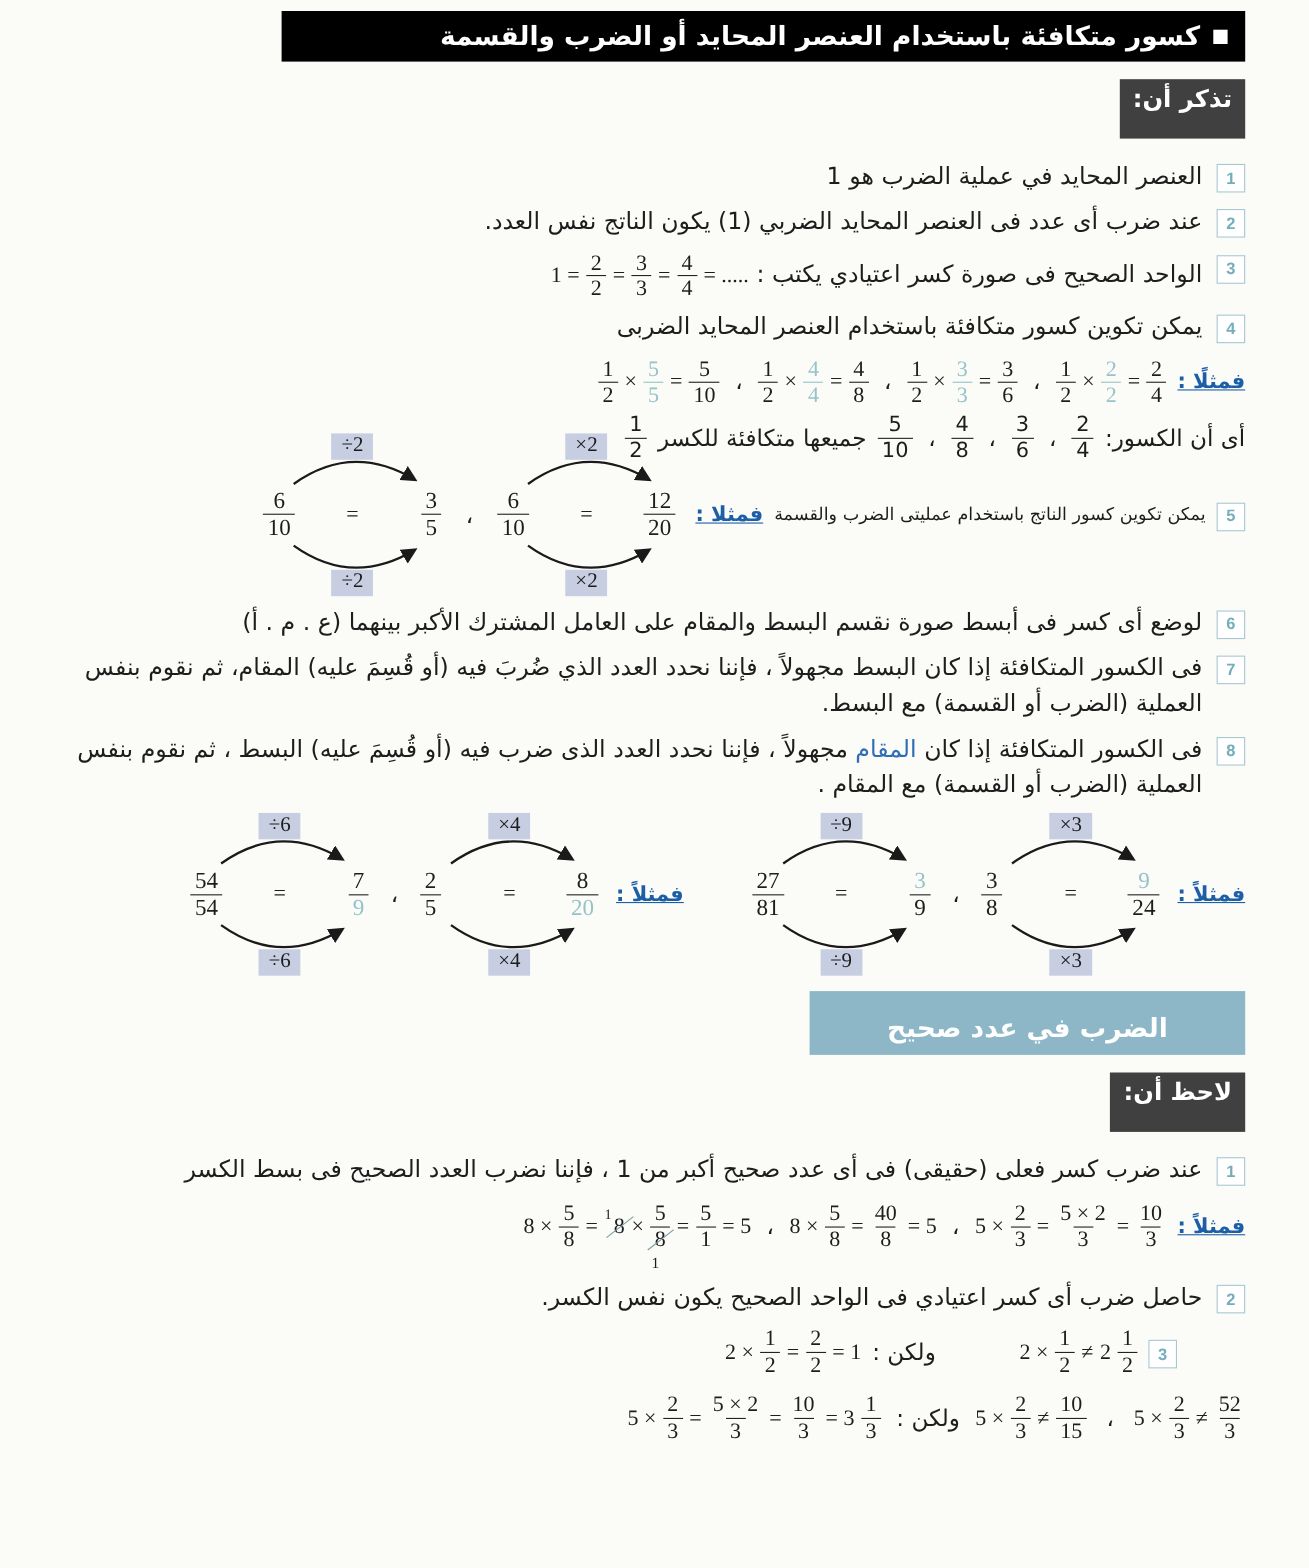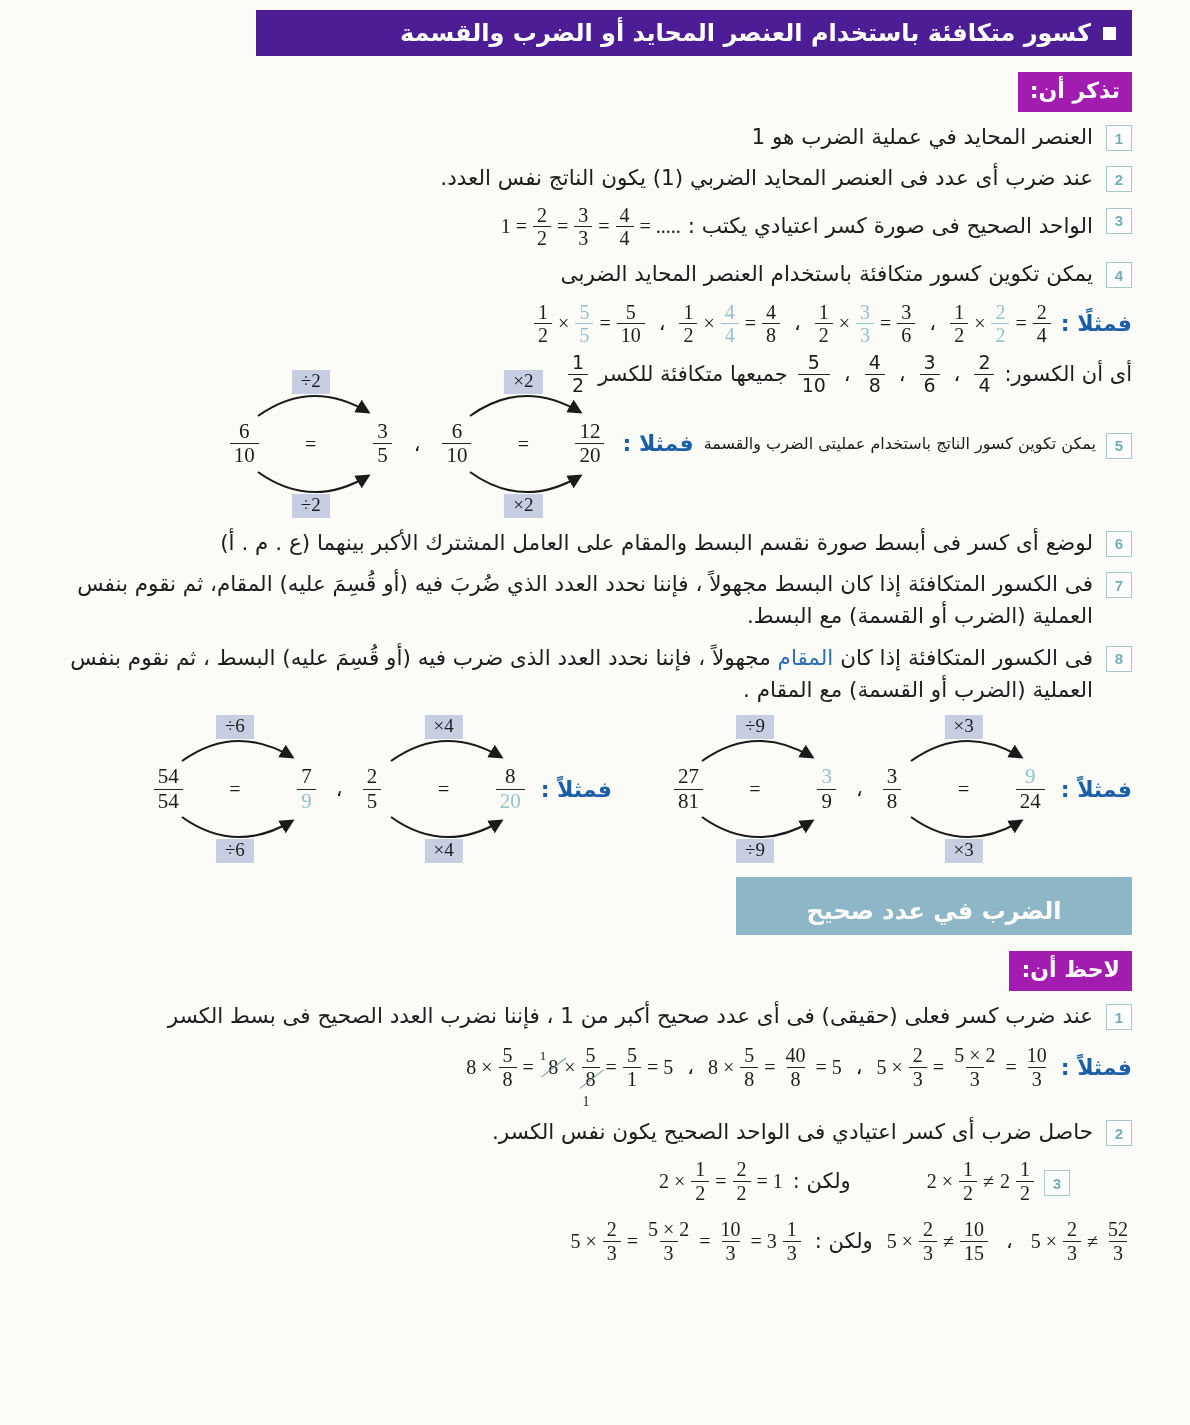--- a/index.html
+++ b/index.html
@@ -6,28 +6,28 @@
   body {
     width: 1190px; height: 1425px; overflow: hidden;
     background: #fbfbf8; color: #1d1d1d;
     font-family: "DejaVu Sans", sans-serif;
     direction: rtl;
   }
   .content { padding: 10px 58px 0 46px; }
 
   
   .title-bar {
-    background: #4c1d95; color: #fff; width: 876px;
+    background: #000000; color: #fff; width: 876px;
     padding: 9px 16px; font-size: 24px; font-weight: bold;
     display: flex; align-items: center; gap: 12px;
   }
   .bullet { width: 13px; height: 13px; background: #fff; display: inline-block; flex: 0 0 auto; }
   .tan-badge {
-    display: inline-block; background: #a21caf; color: #fff;
-    font-size: 22px; font-weight: bold; padding: 6px 12px 9px; margin: 16px 0 0;
+    display: inline-block; background: #404040; color: #fff;
+    font-size: 22px; font-weight: bold; padding: 6px 12px 23px; margin: 16px 0 10px;
   }
   .section-bar2 {
     width: 396px; background: #8db7c6; color: #fff; font-size: 24px; font-weight: bold;
     text-align: center; padding: 20px 0 10px; margin-top: 14px;
   }
 
   
   .item { display: flex; align-items: flex-start; gap: 13px; margin: 9px 0; font-size: 21.5px; line-height: 1.5; }
   .nbadge {
     flex: 0 0 auto; width: 26px; height: 26px; margin-top: 4px;
@@ -45,21 +45,21 @@
     display: inline-flex; align-items: center; gap: 6px; vertical-align: middle;
   }
   .frac { display: inline-flex; flex-direction: column; align-items: center; line-height: 1.12; direction: ltr; }
   .frac .num, .frac .den { padding: 0 4px; text-align: center; }
   .frac .den { border-top: 1.7px solid #222; }
   .frac.teal { color: #95c3c9; }
   .frac.teal .den { border-top-color: #95c3c9; }
   .frac.teal-n .num { color: #95c3c9; }
   .frac.teal-d .den { color: #95c3c9; }
   .sep { font-size: 21px; margin: 0 4px; }
-  .ex-label { color: #1d5fa7; font-weight: bold; font-size: 22px; white-space: nowrap; }
+  .ex-label { color: #1d5fa7; font-weight: bold; font-size: 19px; text-decoration: underline; white-space: nowrap; }
   .but-label { font-size: 21px; white-space: nowrap; }
 
   .row { display: flex; align-items: center; gap: 10px; margin: 8px 0; }
   .products-row { margin: 10px 0 4px; }
   .equiv-row { font-size: 21px; margin: 6px 0 0; }
   .equiv-row .frac { font-size: 19px; }
 
   
   .diagram { position: relative; width: 178px; height: 148px; direction: ltr; flex: 0 0 auto; }
   .diagram .arcs { position: absolute; inset: 0; width: 100%; height: 100%; }

